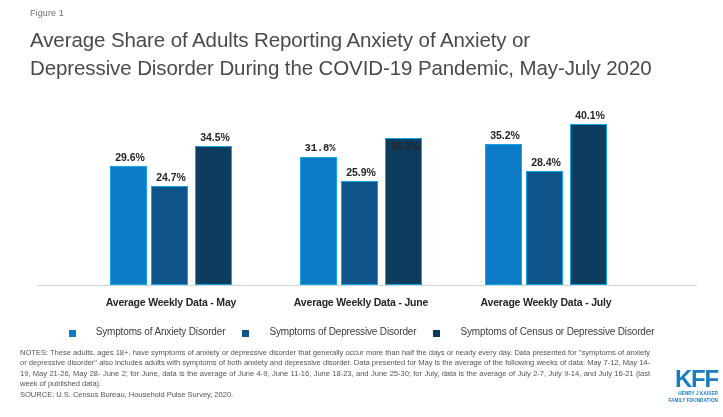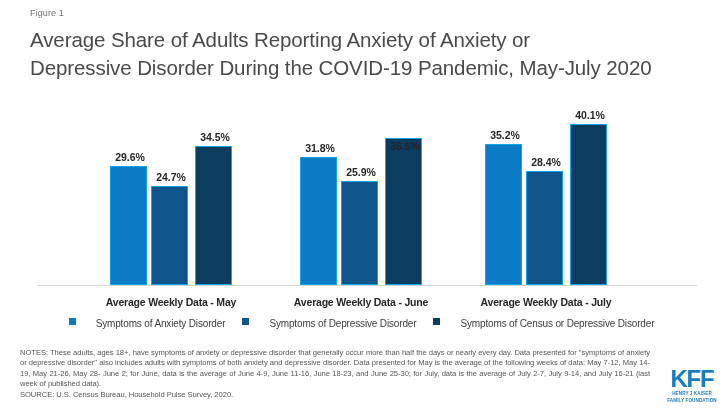--- a/index.html
+++ b/index.html
@@ -105,26 +105,27 @@
     left: 0;
     top: 318px;
     width: 723px;
     display: flex;
     justify-content: center;
     align-items: center;
     gap: 17px;
   }
   .legend-item {
     display: flex;
-    align-items: flex-start;
+    align-items: flex-end;
     gap: 20px;
     font-size: 10px;
     color: #3b3b3b;
     letter-spacing: -0.15px;
     white-space: nowrap;
+    margin-top: 8px;
   }
   .legend-swatch {
     width: 7px;
     height: 7px;
     display: inline-block;
     flex: 0 0 auto;
   }
 
   
   .footer {
@@ -148,21 +149,21 @@
     color: #555555;
     letter-spacing: -0.05px;
   }
 
   
   .kff-logo {
     position: absolute;
     left: 666px;
     top: 367px;
     width: 52px;
-    text-align: center;
+    text-align: right;
   }
   .kff-word {
     font-family: "Liberation Sans", sans-serif;
     font-weight: bold;
     font-size: 24px;
     line-height: 23px;
     color: #1b7cc2;
     letter-spacing: -1.2px;
   }
   .kff-sub {
@@ -197,21 +198,21 @@
         <div class="bar-value" style="bottom: 101.17px;">24.7%</div>
       </div>
       <div class="bar b3" style="height: 138.516px; background: rgb(12, 61, 94);">
         <div class="bar-value" style="bottom: 140.516px;">34.5%</div>
       </div>
       <div class="cat-label" style="left: -54px;">Average Weekly Data - May</div>
     </div>
 
     <div class="group" id="group-1" style="left: 280px;">
       <div class="bar b1" style="height: 127.676px; background: rgb(11, 123, 198);">
-        <div class="bar-value" style="bottom: 129.676px;">31.8%</div>
+        <div class="bar-value" style="bottom: 129.676px; font-family: Liberation Mono, monospace;">31.8%</div>
       </div>
       <div class="bar b2" style="height: 103.988px; background: rgb(15, 85, 140);">
         <div class="bar-value" style="bottom: 105.988px;">25.9%</div>
       </div>
       <div class="bar b3" style="height: 146.546px; background: rgb(12, 61, 94);">
         <div class="bar-value" style="bottom: 132px;">36.5%</div>
       </div>
       <div class="cat-label" style="left: -54px;">Average Weekly Data - June</div>
     </div>
 

